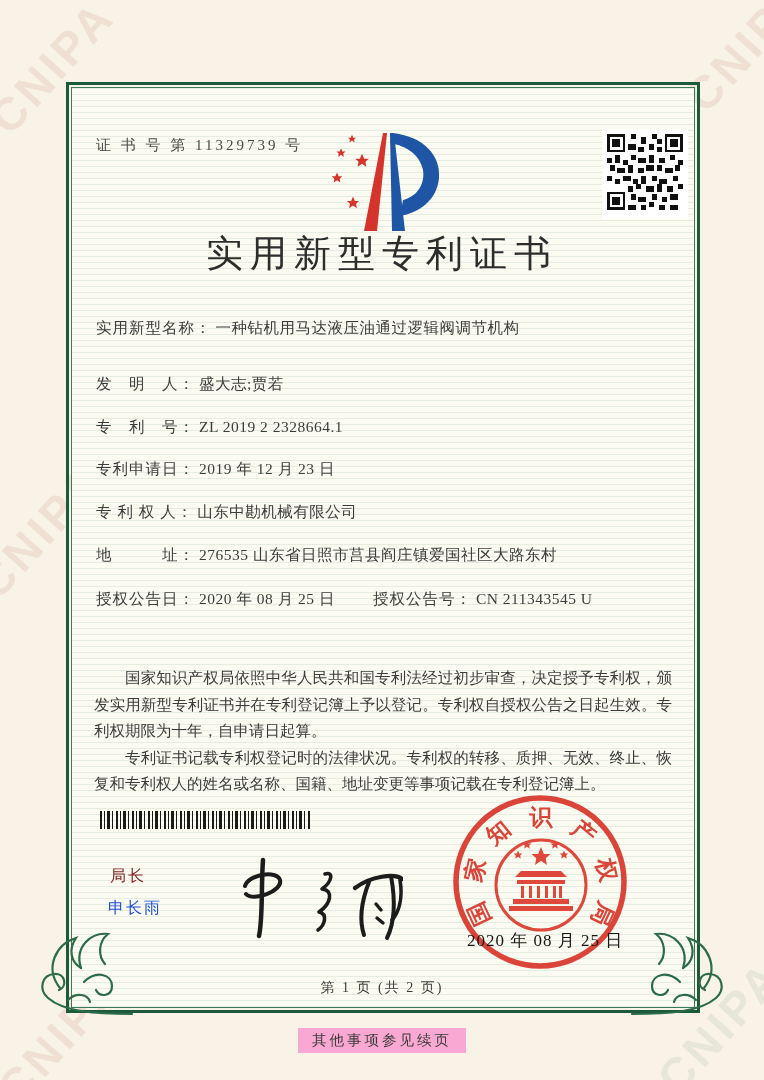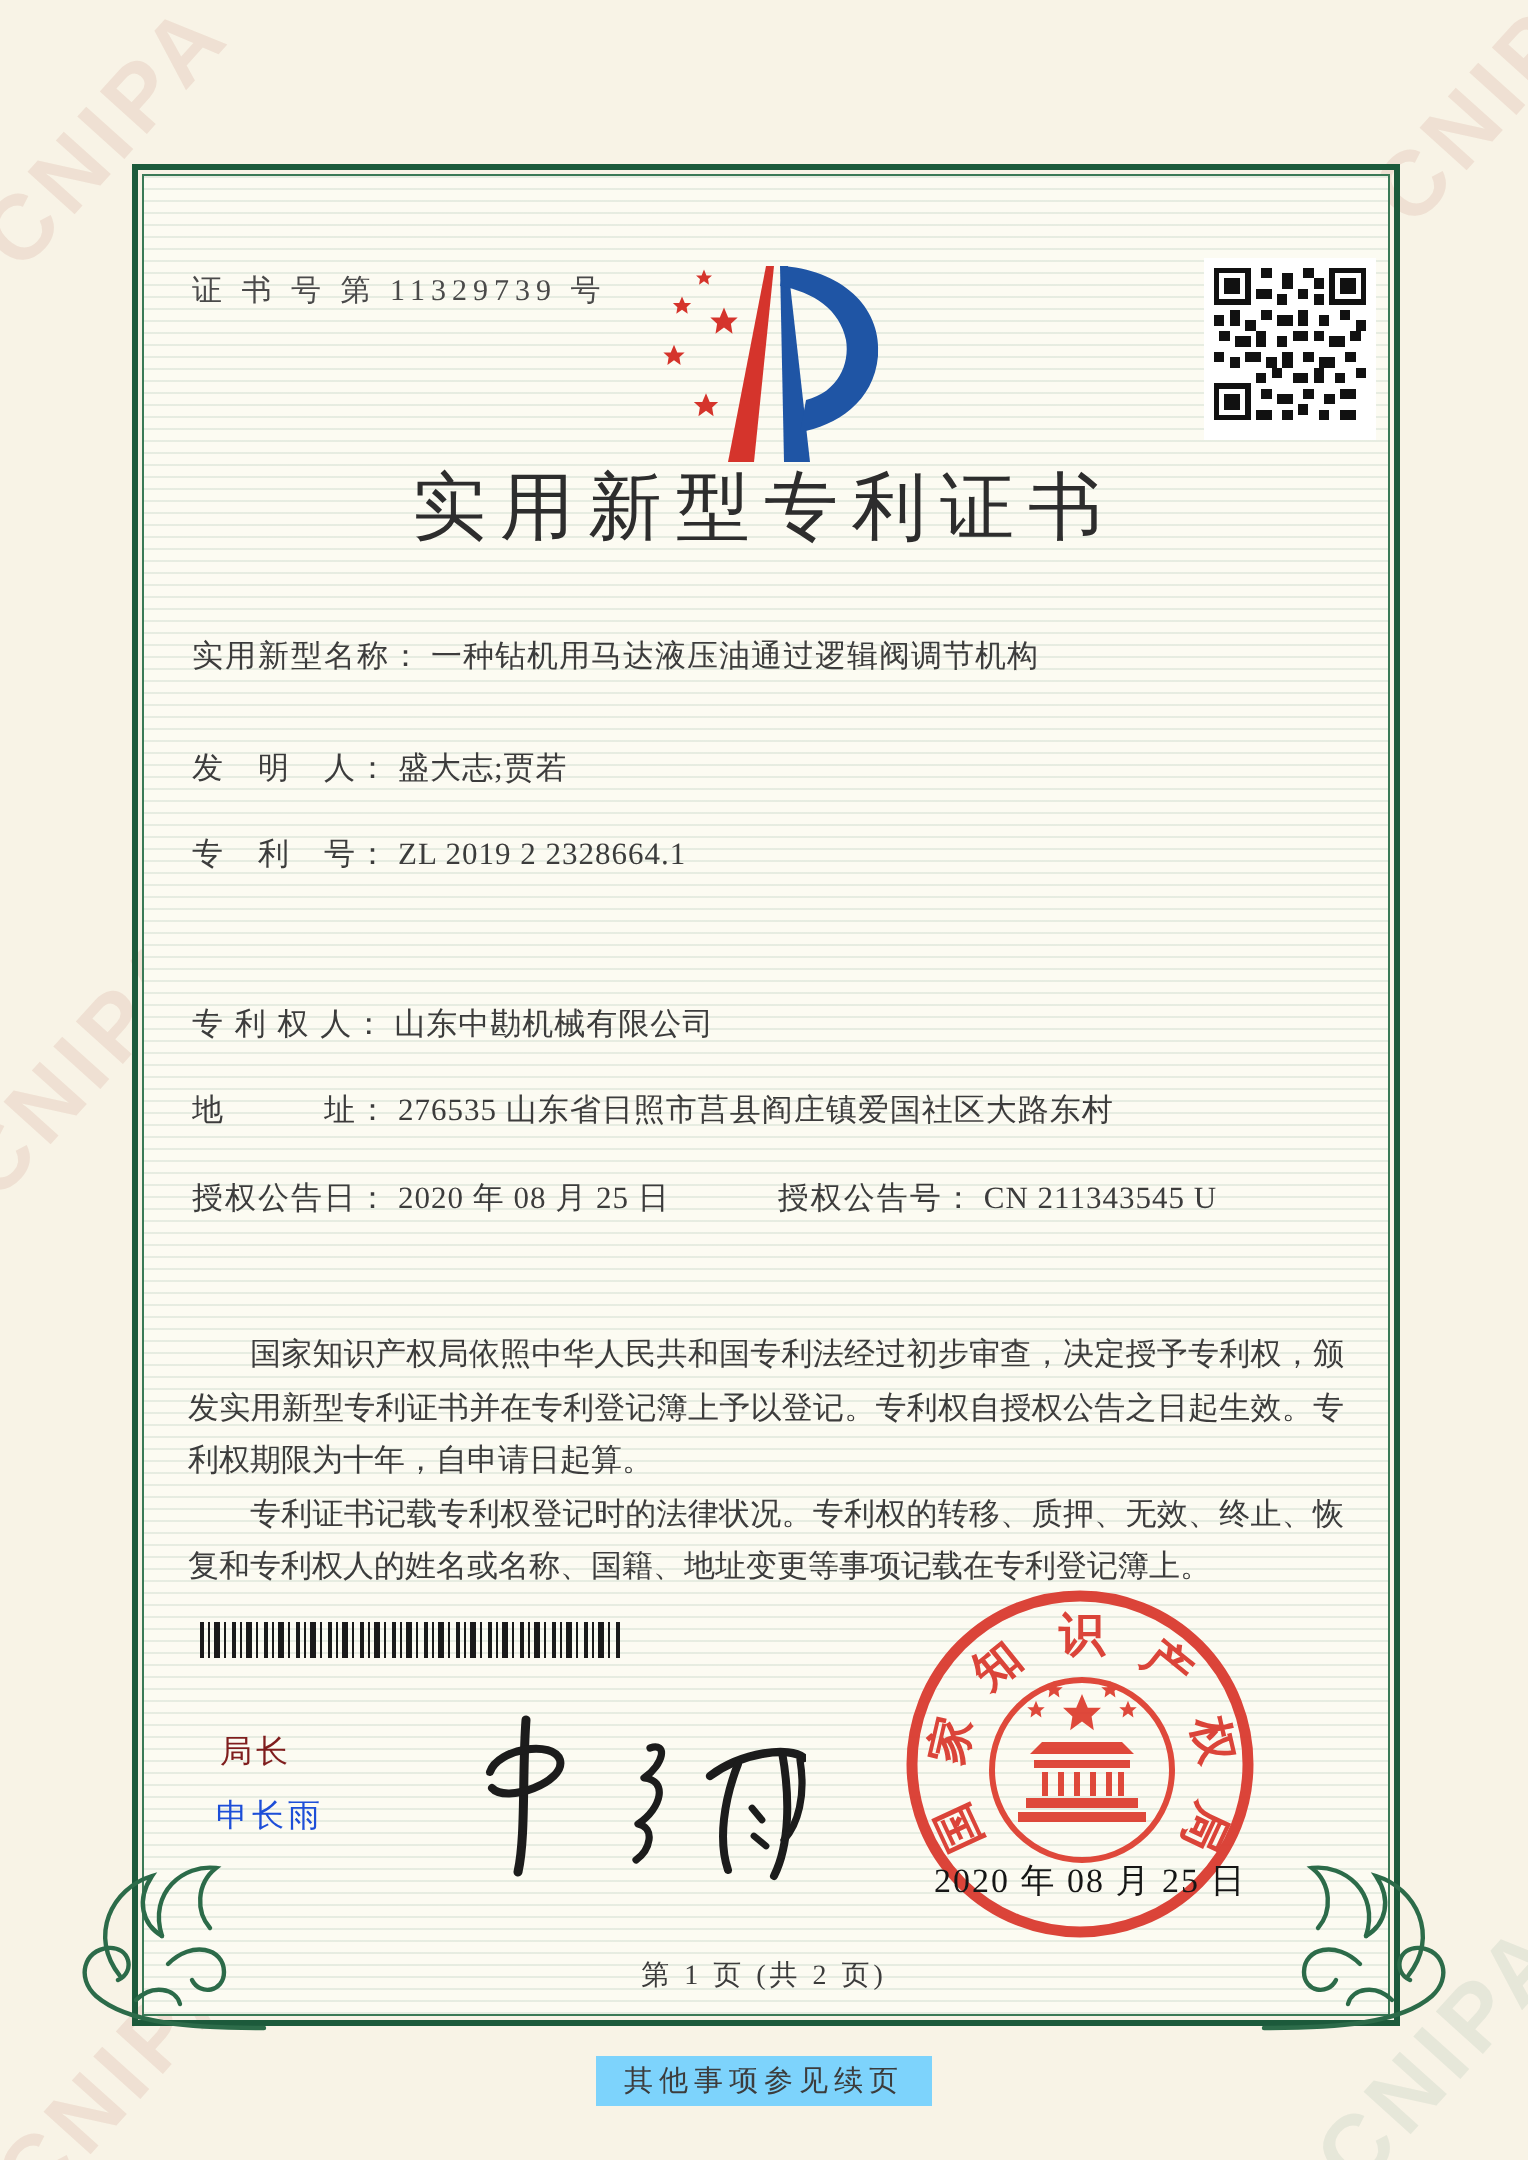--- a/index.html
+++ b/index.html
@@ -37,21 +37,21 @@
   .title{
     position:absolute; left:0; top:229px; width:100%; text-align:center;
     font-size:37px; font-weight:normal; letter-spacing:7px; color:#2d2d2d;
   }
   .field{
     position:absolute; left:96px; font-size:15.5px; white-space:nowrap;
     color:#3c3c3c;
   }
   .field .lbl{letter-spacing:1px;}
   .field .val{margin-left:4px; letter-spacing:0.5px;}
-  .grant2{margin-left:54px;}
+  .grant2{margin-left:38px;}
   .paras{
     position:absolute; left:94px; top:630px; width:578px;
     font-size:15.5px; line-height:26.5px; text-align:justify; color:#3c3c3c;margin-top:35px;
   }
   .paras p{margin:0; text-indent:2em;}
   .barcode{
     position:absolute; left:100px; top:811px; width:212px; height:18px;
     background:repeating-linear-gradient(90deg,
       #1a1a1a 0 2px, transparent 2px 4px,
       #1a1a1a 4px 5px, transparent 5px 7px,
@@ -66,21 +66,21 @@
     position:absolute; left:467px; top:929px; font-size:17px;
     color:#161616; letter-spacing:1px; z-index:5; white-space:nowrap;
   }
   .page-indicator{
     position:absolute; left:0; top:979px; width:100%; text-align:center;
     font-size:14px; letter-spacing:2px; color:#3c3c3c;
   }
   .note{
     position:absolute; left:50%; top:1028px; transform:translateX(-50%);
     font-size:14.5px; letter-spacing:3px; color:#3c3c3c;
-    background:#7dd3fc; padding:3px 14px; white-space:nowrap;
+    background:#f9a8d4; padding:3px 14px; white-space:nowrap;
   }
   .ornament{position:absolute; z-index:3;}
   .ornament.left{left:24px; top:930px;}
   .ornament.right{left:630px; top:930px; transform:scaleX(-1);}
 </style>
 </head>
 <body>
 
 <div class="page">
 
@@ -180,20 +180,23 @@
 
   <div class="field" style="top:374px;">
     <span class="lbl">发　明　人：</span><span class="val">盛大志;贾若</span>
   </div>
   <div class="field" style="top:318px;">
     <span class="lbl">实用新型名称：</span><span class="val">一种钻机用马达液压油通过逻辑阀调节机构</span>
   </div>
   <div class="field" style="top:417px;">
     <span class="lbl">专　利　号：</span><span class="val">ZL 2019 2 2328664.1</span>
   </div>
+  <div class="field" style="top:459px;">
+    <span class="lbl">专利申请日：</span><span class="val">2019 年 12 月 23 日</span>
+  </div>
   <div class="field" style="top:502px;">
     <span class="lbl">专 利 权 人：</span><span class="val">山东中勘机械有限公司</span>
   </div>
   <div class="field" style="top:545px;">
     <span class="lbl">地　　　址：</span><span class="val">276535 山东省日照市莒县阎庄镇爱国社区大路东村</span>
   </div>
   <div class="field" style="top:589px;">
     <span class="lbl">授权公告日：</span><span class="val">2020 年 08 月 25 日</span><span class="lbl grant2">授权公告号：</span><span class="val">CN 211343545 U</span>
   </div>
 

